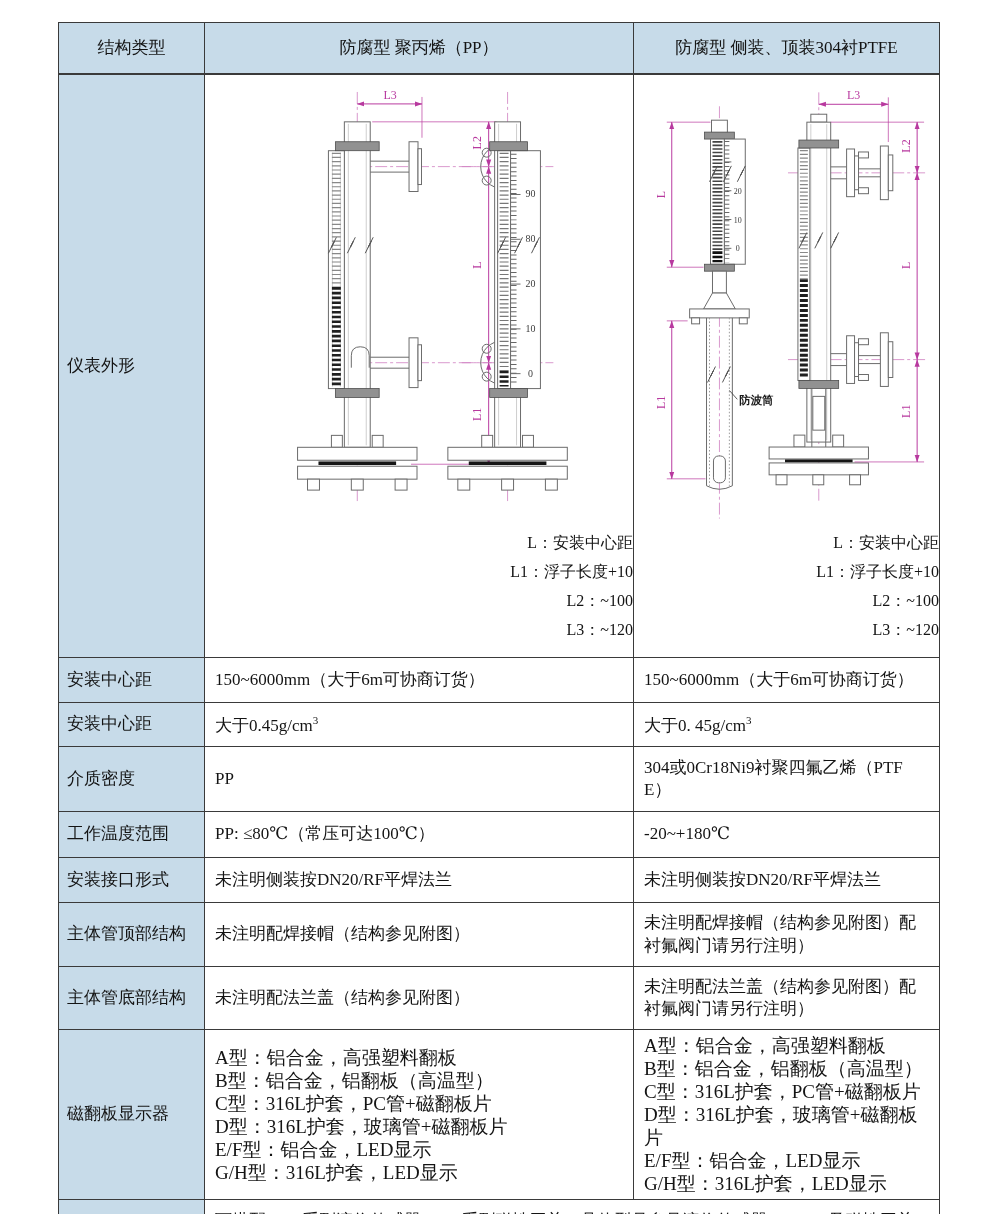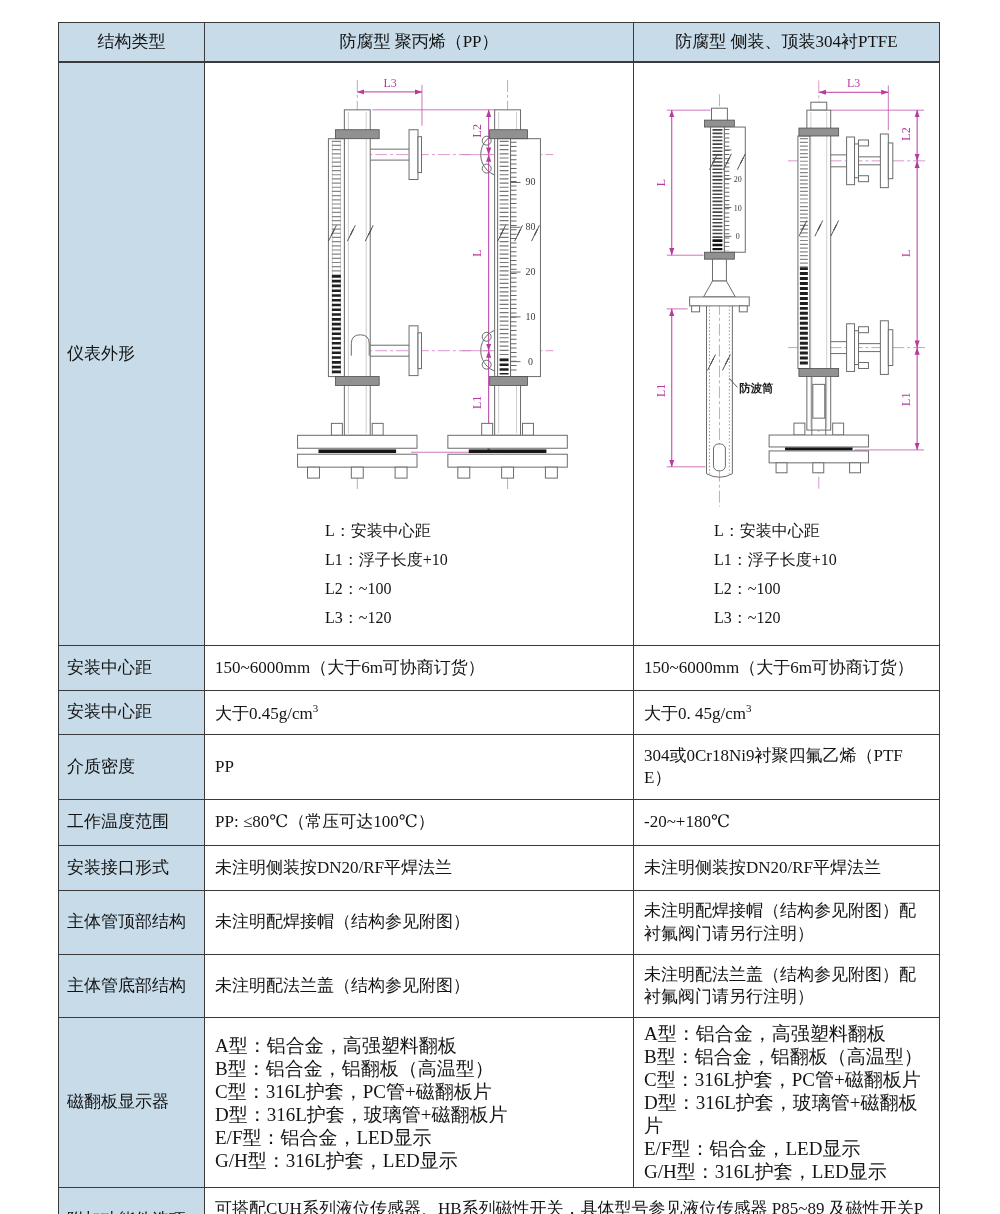--- a/index.html
+++ b/index.html
@@ -2,23 +2,23 @@
 <html><head>
 <meta charset="utf-8">
 <style>
   html,body{margin:0;padding:0;background:#ffffff;}
   .page{position:relative;width:1000px;height:1214px;background:#fff;overflow:hidden;
         font-family:"Liberation Serif","DejaVu Serif",serif;color:#141414;}
   table.spec{position:absolute;left:58px;top:22px;width:881px;border-collapse:collapse;table-layout:fixed;}
   td{border:1.5px solid #3a3a3a;font-size:17px;line-height:1.3;padding:2px 10px;vertical-align:middle;
      word-break:break-all;}
   td.lab{background:#c7dbe9;padding:4px 8px;}
-  tr.hdr td{background:#c7dbe9;text-align:center;border-bottom-width:2.5px;padding:6px 4px;height:26px;}
+  tr.hdr td{background:#c7dbe9;text-align:center;border-bottom-width:2.5px;padding:12px 4px;height:26px;}
   td.diagram-cell{padding:0;vertical-align:top;}
-  .legend{margin-top:3px;font-size:16px;line-height:29px;}
+  .legend{margin-top:3px;font-size:16px;line-height:29px;text-align:right;}
   .legend-l{padding-left:120px;}
   .legend-r{padding-left:80px;}
   td.multiline{line-height:23px;font-size:19px;padding:4px 10px;margin-left:32px;}
   sup{font-size:11px;}
   svg{display:block;}
   
   .st{stroke:#6b6b6b;fill:#fff;stroke-width:1;}
   .stn{stroke:#6b6b6b;fill:none;stroke-width:1;}
   .col{fill:#919191;stroke:#4d4d4d;stroke-width:.8;}
   .wall{stroke:#b8b8b8;stroke-width:.7;}

